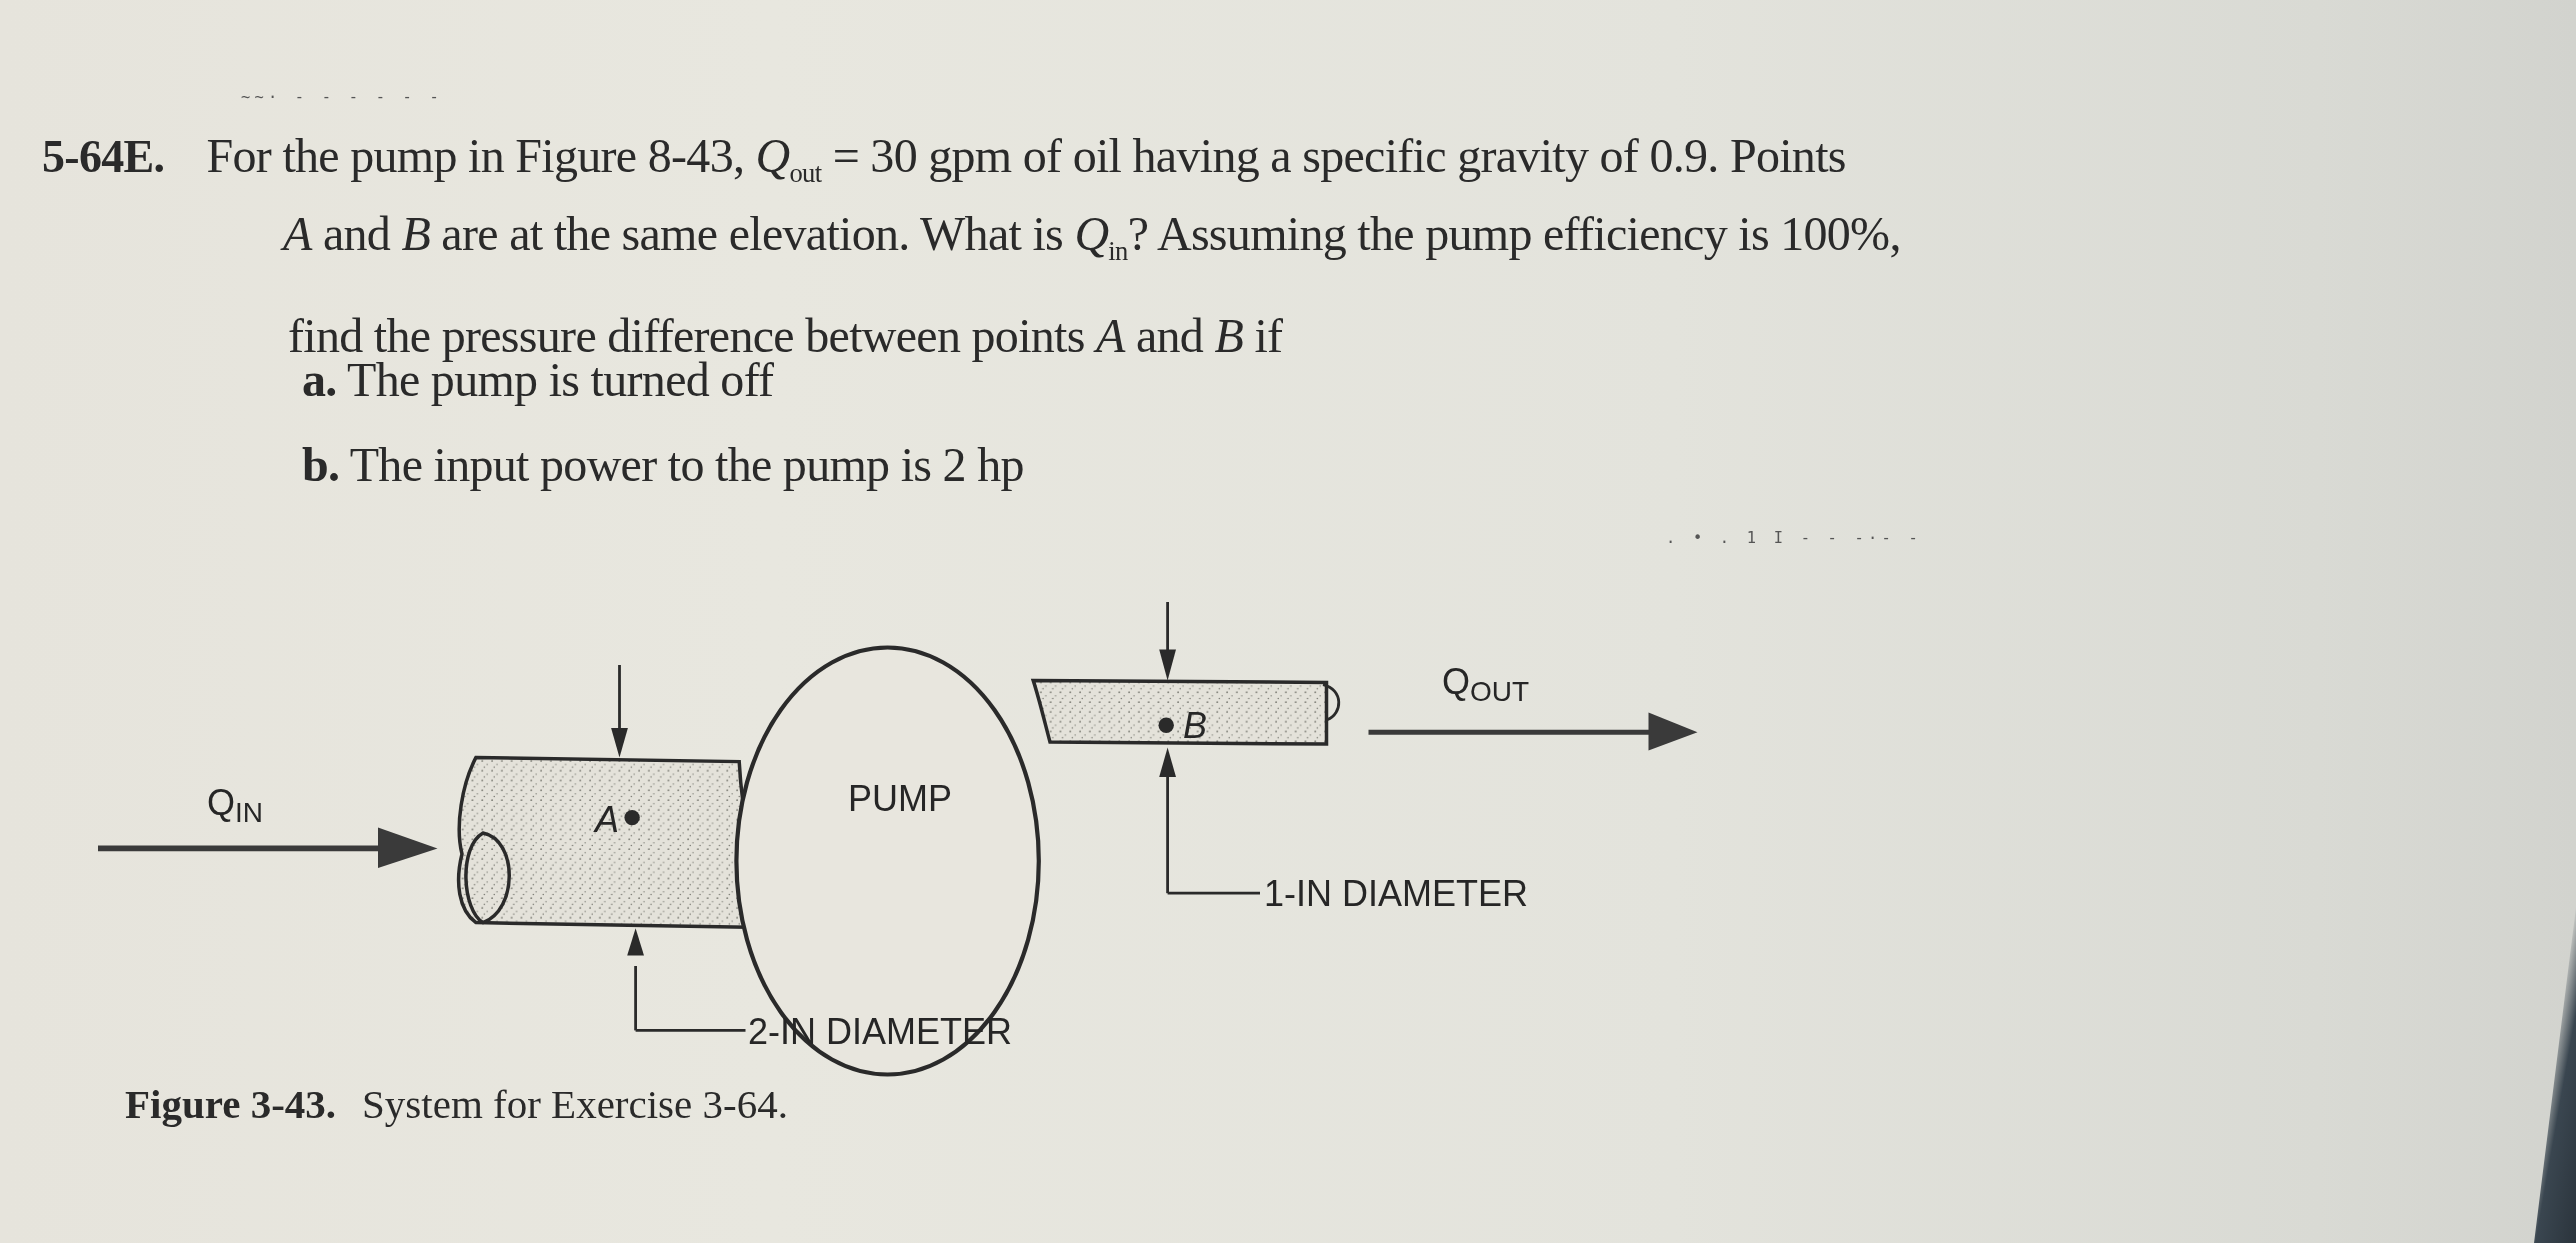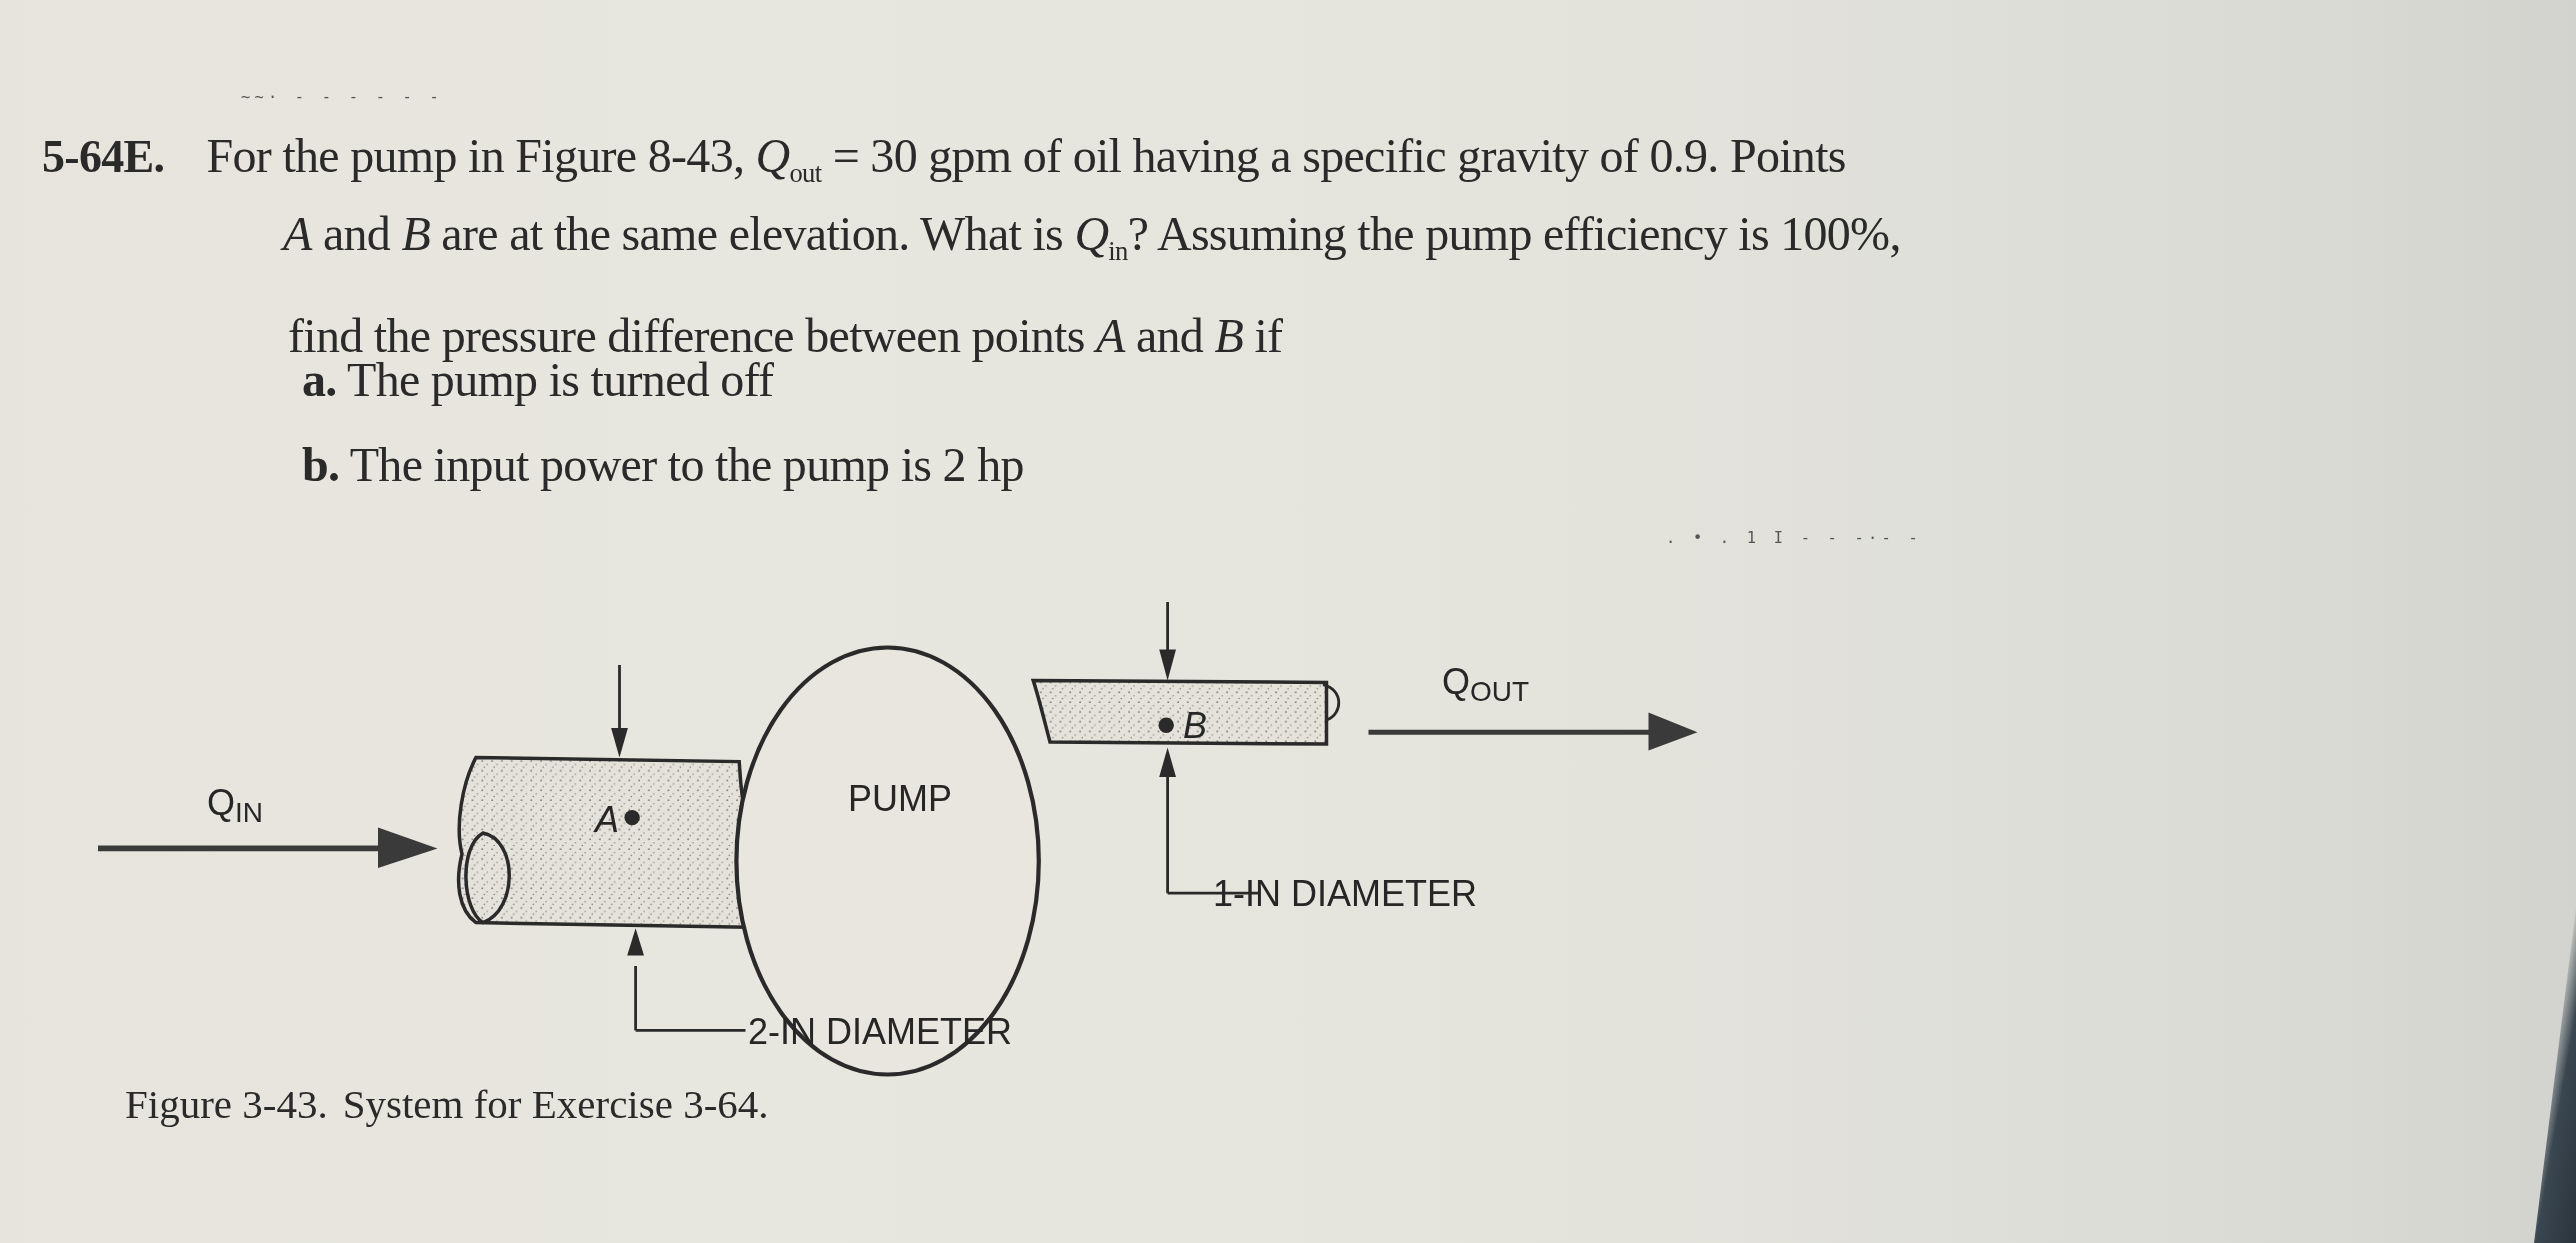--- a/index.html
+++ b/index.html
@@ -45,21 +45,21 @@
     }
     .figure svg { position: absolute; left: 0; top: 0; }
     .diag-label {
       position: absolute; font-family: Liberation Sans, sans-serif;
       font-size: 36px; color: #262626; white-space: nowrap; line-height: 1;
     }
     .caption {
       position: absolute; left: 125px; top: 1084px;
       font-size: 41px; white-space: nowrap; line-height: 1;
     }
-    .caption .cap-num { font-weight: normal; margin-right: 15px; }
+    .caption .cap-num { font-weight: bold; margin-right: 26px; }
   </style>
 </head>
 <body>
 
 <div class="corner-shadow"></div>
 
 <div class="scan-marks" style="left:241px; top:88px;">~~·  - - - - - -</div>
 <div class="scan-marks" style="left:1666px; top:529px;text-align:right;">.     • .     1    I      - - -·- -</div>
 
 <div class="problem">
@@ -144,19 +144,19 @@
   <div class="diag-label" style="left:207px; top:183px;">
     <span>Q</span><span style="font-size:28px; vertical-align:-7px;">IN</span>
   </div>
   <div class="diag-label" style="left:1442px; top:62px;">
     <span>Q</span><span style="font-size:28px; vertical-align:-7px;">OUT</span>
   </div>
   <div class="diag-label" style="left:848px; top:179px;text-align:center;">PUMP</div>
   <div class="diag-label" style="left:595px; top:200px; font-style:italic;">A</div>
   <div class="diag-label" style="left:1183px; top:106px; font-style:italic;">B</div>
   <div class="diag-label" style="left:748px; top:412px;">2-IN DIAMETER</div>
-  <div class="diag-label" style="left:1213px; top:274px;">1-IN DIAMETER</div>
+  <div class="diag-label" style="left:1264px; top:274px;">1-IN DIAMETER</div>
 </div>
 
 <div class="caption">
   <span class="cap-num">Figure 3-43.</span><span>System for Exercise 3-64.</span>
 </div>
 
 
 </body></html>

